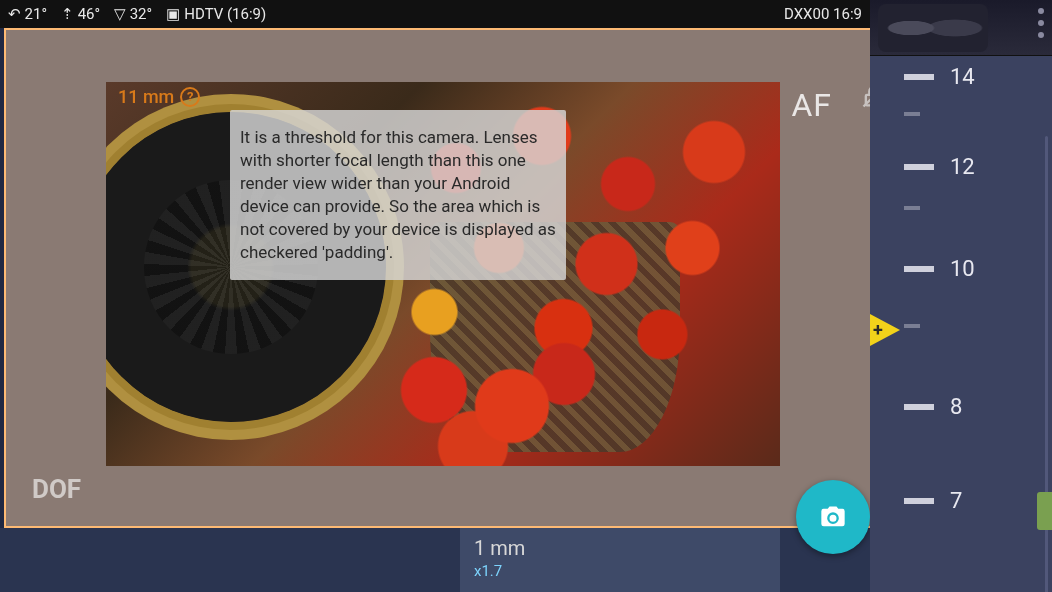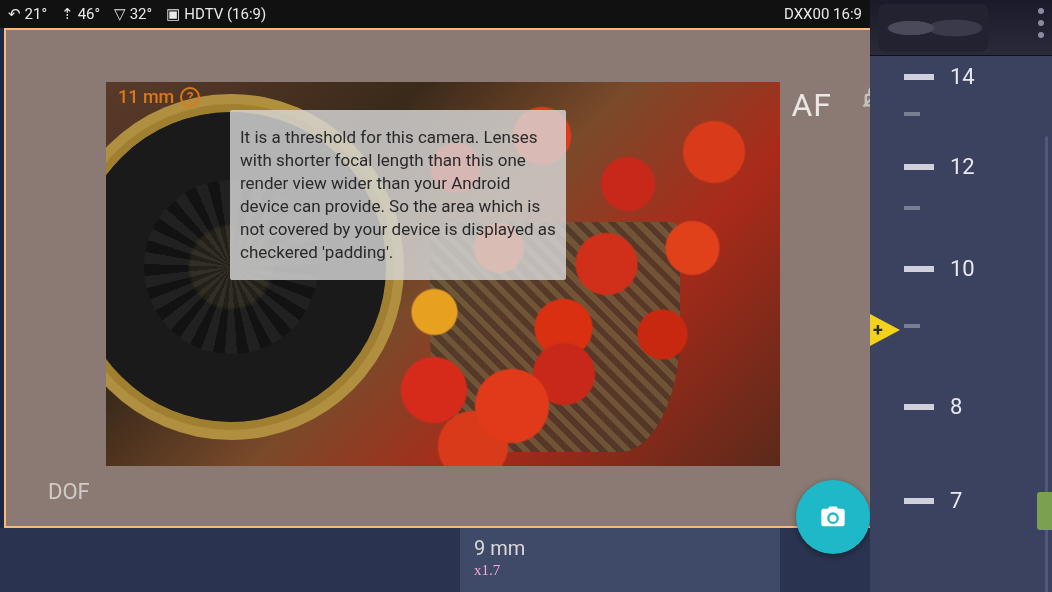--- a/index.html
+++ b/index.html
@@ -86,34 +86,34 @@
   }
 
   .af-label {
     position: absolute; right: 140px; top: 56px; color: rgba(255,255,255,.82);
     font-size: 32px; letter-spacing: 1px;
   }
   .lock-icon {
     position: absolute; right: 84px; top: 52px; width: 28px; height: 28px; opacity:.65;
   }
   .dof-label {
-    position: absolute; left: 42px; bottom: 22px; color: rgba(255,255,255,.6); font-size: 22px;
+    position: absolute; left: 26px; bottom: 22px; color: rgba(255,255,255,.6); font-size: 26px; font-weight: bold;
   }
 
   
   .bottombar {
     position: absolute; left: 0; top: 528px; width: 870px; height: 64px;
     background: #2a3450;
   }
   .bottom-center {
     position: absolute; left: 460px; top: 0; height: 64px; width: 320px;
     background: #3e4a68; padding: 8px 14px; color: #d8d8d8;
   }
   .bottom-center .line1 { font-size: 20px; }
-  .bottom-center .line2 { font-size: 15px; color: #f9a8d4; margin-top: 2px; font-family: Liberation Serif, serif; }
+  .bottom-center .line2 { font-size: 15px; color: #7dd3fc; margin-top: 2px; }
 
   .shutter {
     position: absolute; left: 796px; top: 480px; width: 74px; height: 74px; border-radius: 50%;
     background: #1fb8c8; display:flex; align-items:center; justify-content:center;
     box-shadow: 0 2px 6px rgba(0,0,0,.4);
   }
   .shutter svg{ width:28px; height:28px; }
 
   
   .rail {
@@ -216,21 +216,21 @@
         <path d="M8 11V8a4 4 0 0 1 8 0"></path>
         <line x1="3" y1="21" x2="21" y2="3"></line>
       </svg>
     </div>
 
     <div class="dof-label">DOF</div>
   </div>
 
   <div class="bottombar">
     <div class="bottom-center">
-      <div class="line1">9 mm</div>
+      <div class="line1">1 mm</div>
       <div class="line2">x1.7</div>
     </div>
   </div>
 
   <div class="shutter">
     <svg viewBox="0 0 24 24" fill="#fff">
       <path d="M9 3l-1.5 2H4a2 2 0 0 0-2 2v11a2 2 0 0 0 2 2h16a2 2 0 0 0 2-2V7a2 2 0 0 0-2-2h-3.5L15 3H9zm3 5a5 5 0 1 1 0 10 5 5 0 0 1 0-10zm0 2a3 3 0 1 0 0 6 3 3 0 0 0 0-6z"></path>
     </svg>
   </div>
 

